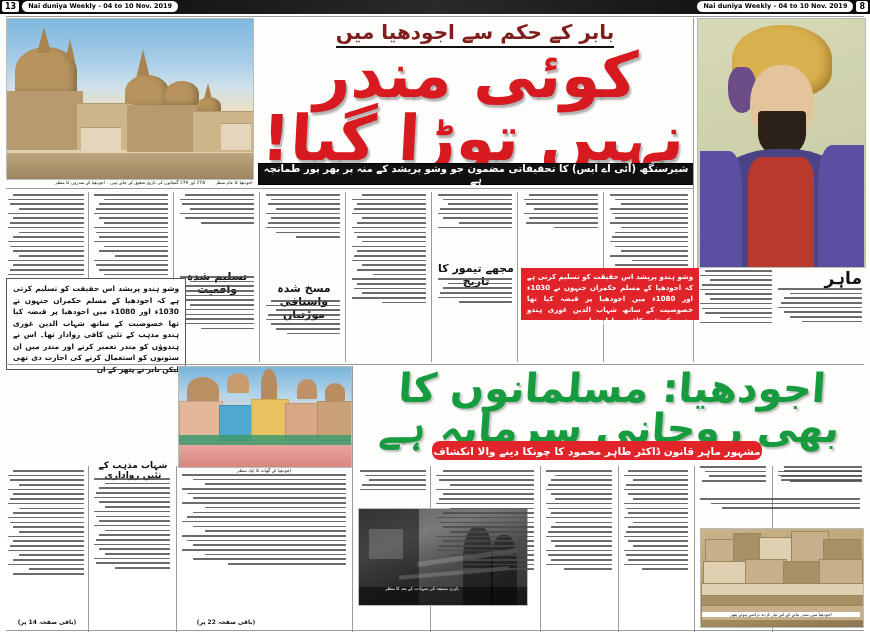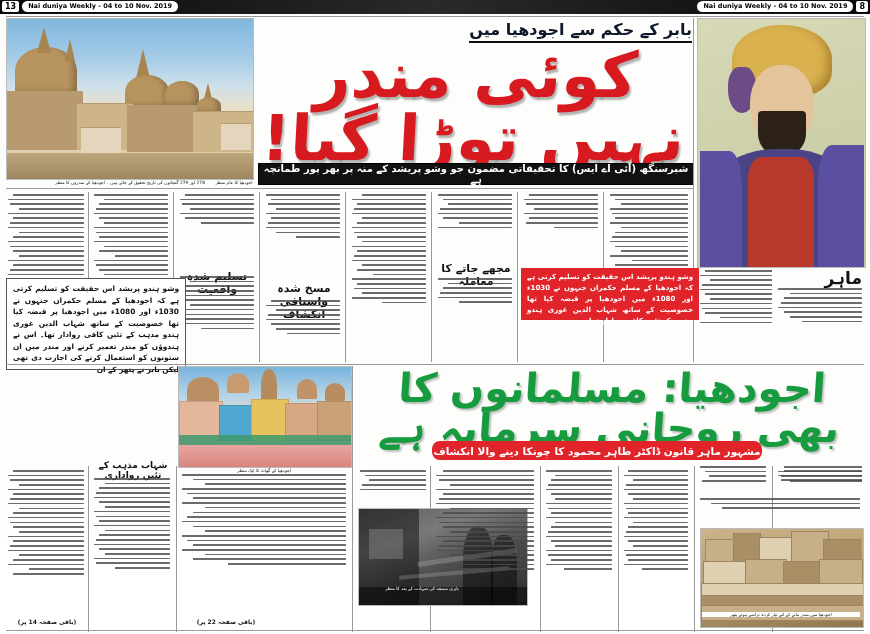--- a/index.html
+++ b/index.html
@@ -70,22 +70,22 @@
   .bb-turban{position:absolute;background:#d9b14e;border-radius:48% 48% 35% 35%;
              box-shadow:inset -5px -4px 10px rgba(120,80,10,.45);}
   .bb-turban2{position:absolute;background:#6c4c86;border-radius:50%;}
   .bb-face{position:absolute;background:#e4c49a;border-radius:46% 46% 50% 50%;}
   .bb-beard{position:absolute;background:#2c2118;border-radius:10% 10% 60% 60%;}
   .bb-robe{position:absolute;background:#4a4386;border-radius:46% 46% 0 0;}
   .bb-vest{position:absolute;background:#b93a2c;}
   .bb-side{position:absolute;background:#5a4fa0;}
 
   
-  .kicker{position:absolute;direction:rtl;color:#0f172a;
-          font-size:16px;font-weight:bold;letter-spacing:.5px;}
+  .kicker{position:absolute;text-align:center;direction:rtl;color:#7f1d1d;
+          font-size:20px;font-weight:bold;letter-spacing:.5px;}
   .kicker u{text-decoration:none;border-bottom:2px solid #111;padding-bottom:2px;}
 
   .mainhead{position:absolute;text-align:center;direction:rtl;
             color:#d71920;font-weight:bold;font-size:63px;line-height:1;
             text-shadow:2px 3px 2px rgba(0,0,0,.30);
             font-family:"DejaVu Sans","Liberation Sans",sans-serif;
             transform:skewX(-3deg);}
 
   .blackband{position:absolute;background:#111;color:#fff;direction:rtl;
              text-align:center;font-weight:bold;font-size:10px;
@@ -270,21 +270,21 @@
       <div class="ln s2"></div>
       <div class="ln s4"></div>
       <div class="ln s3"></div>
     <div class="ln s1"></div>
       <div class="ln s2"></div>
       <div class="ln s4"></div>
       <div class="ln s1"></div>
     <div class="ln s3"></div>
       <div class="ln s6"></div>
   </div>
-  <div class="sechead" style="left:264px;top:282px;width:80px;">مسخ شدہ واسنافی انکشاف</div>
+  <div class="sechead" style="left:264px;top:282px;width:80px;">مسخ شدہ واسنافی موڑتیاں</div>
   <div class="coltext" style="left:266px;top:300px;width:74px;height:60px;">
     <div class="ln s2"></div>
       <div class="ln s1"></div>
       <div class="ln s3"></div>
       <div class="ln s4"></div>
     <div class="ln s1"></div>
       <div class="ln s2"></div>
       <div class="ln s3"></div>
       <div class="ln s5"></div>
   </div>
@@ -318,21 +318,21 @@
   <div class="coltext" style="left:438px;top:194px;width:74px;height:62px;">
     <div class="ln s1"></div>
       <div class="ln s2"></div>
       <div class="ln s3"></div>
       <div class="ln s4"></div>
     <div class="ln s1"></div>
       <div class="ln s2"></div>
       <div class="ln s5"></div>
       <div class="ln s1"></div>
   </div>
-  <div class="sechead" style="left:436px;top:262px;width:80px;">مجھے جاتے کا معاملہ</div>
+  <div class="sechead" style="left:436px;top:262px;width:80px;">مجھے تیمور کا تاریخ</div>
   <div class="coltext" style="left:438px;top:278px;width:74px;height:42px;">
     <div class="ln s1"></div>
       <div class="ln s3"></div>
       <div class="ln s2"></div>
       <div class="ln s4"></div>
     <div class="ln s1"></div>
       <div class="ln s5"></div>
   </div>
   <div class="coltext" style="left:524px;top:194px;width:74px;height:68px;">
     <div class="ln s2"></div>

